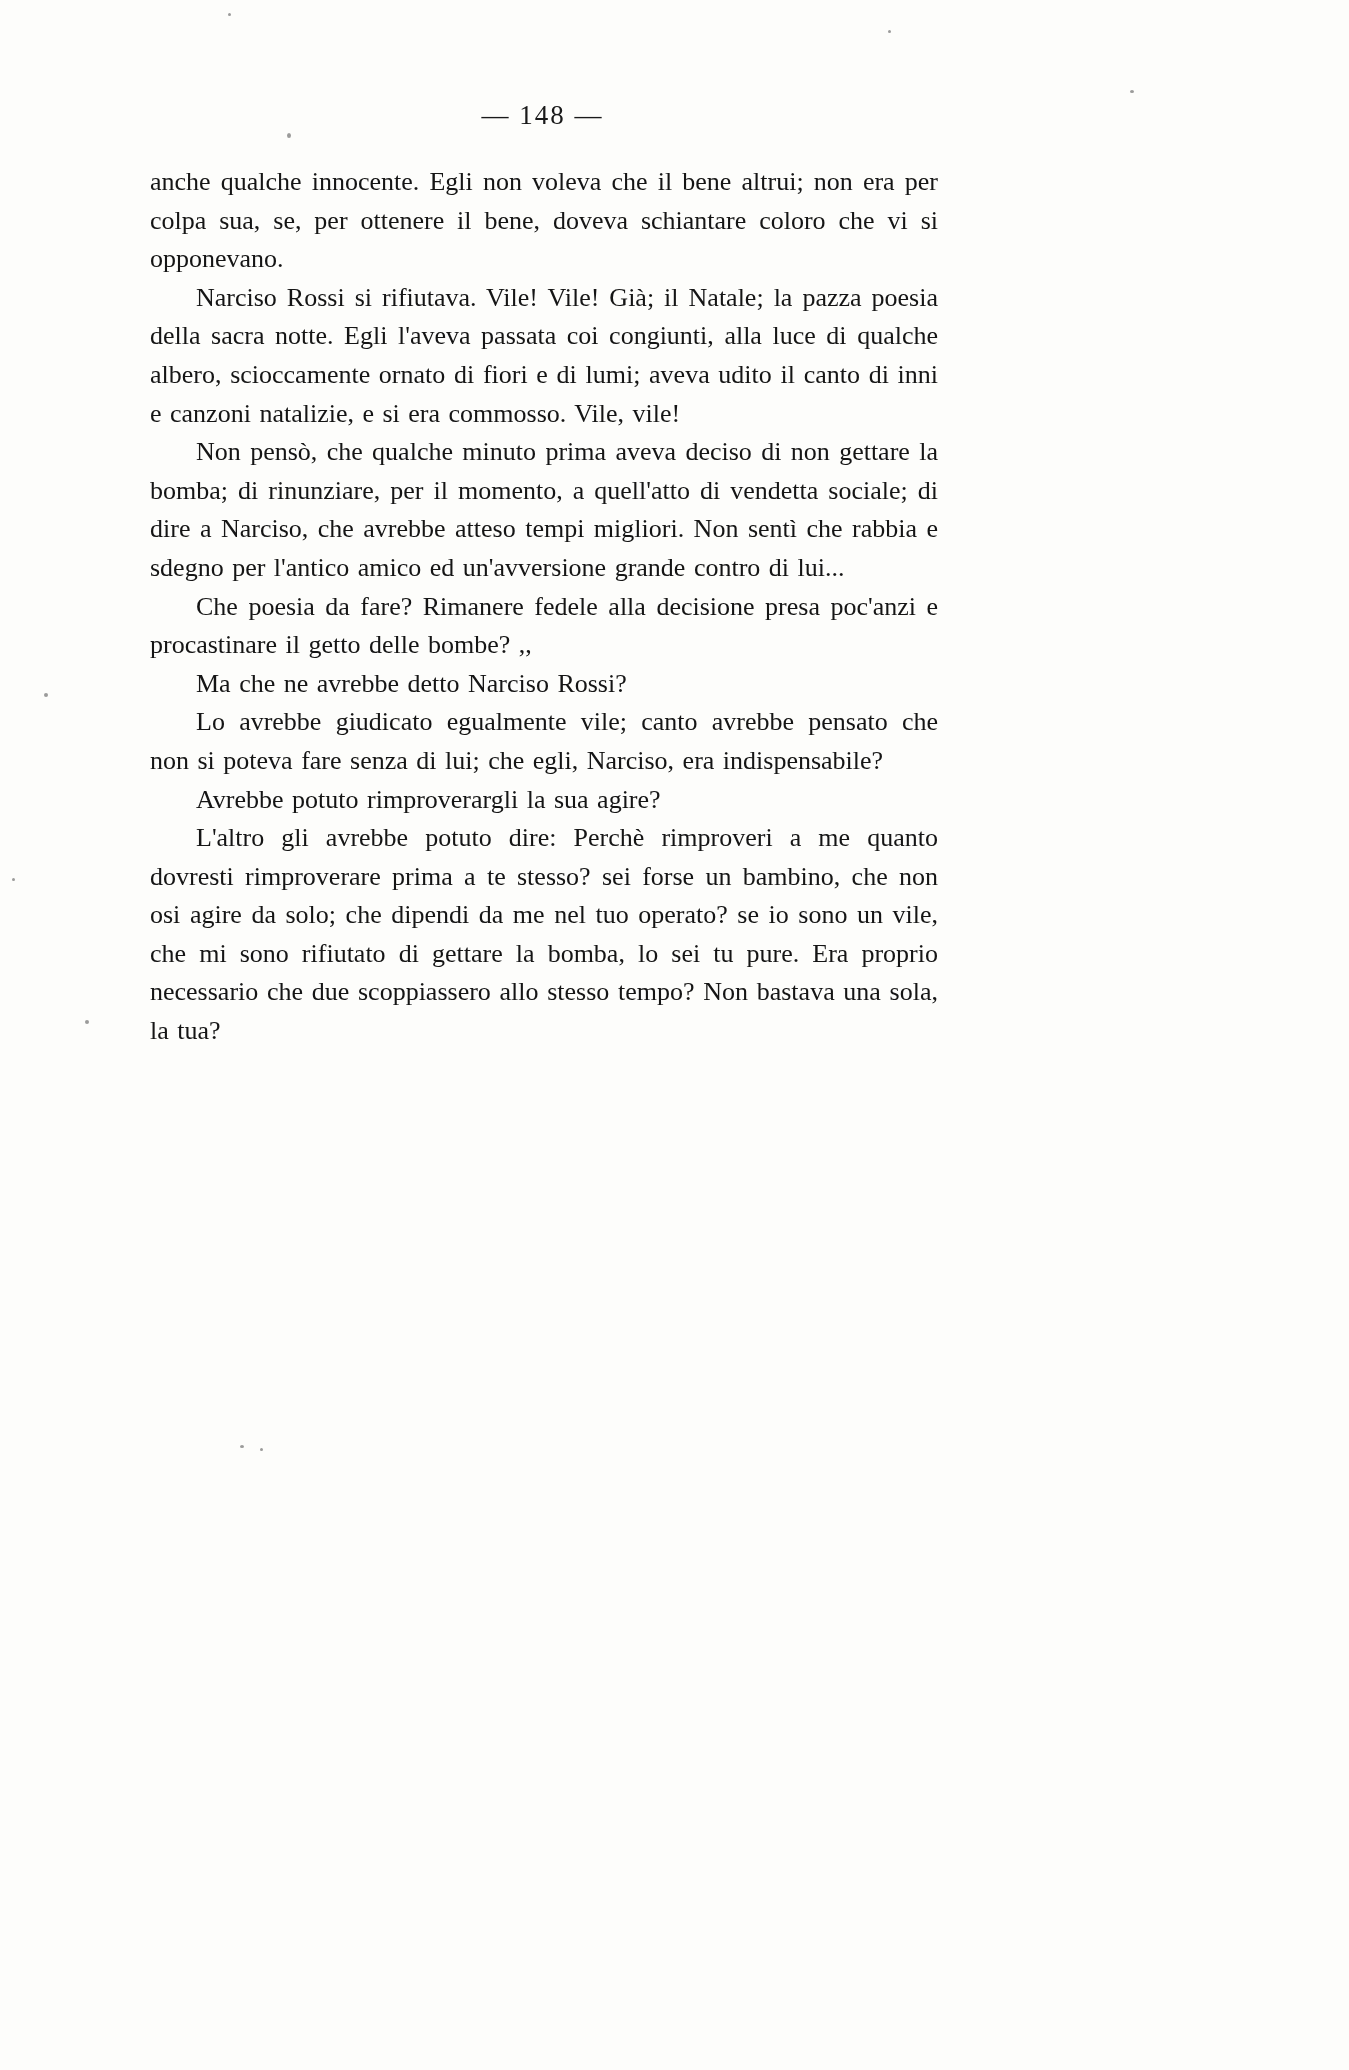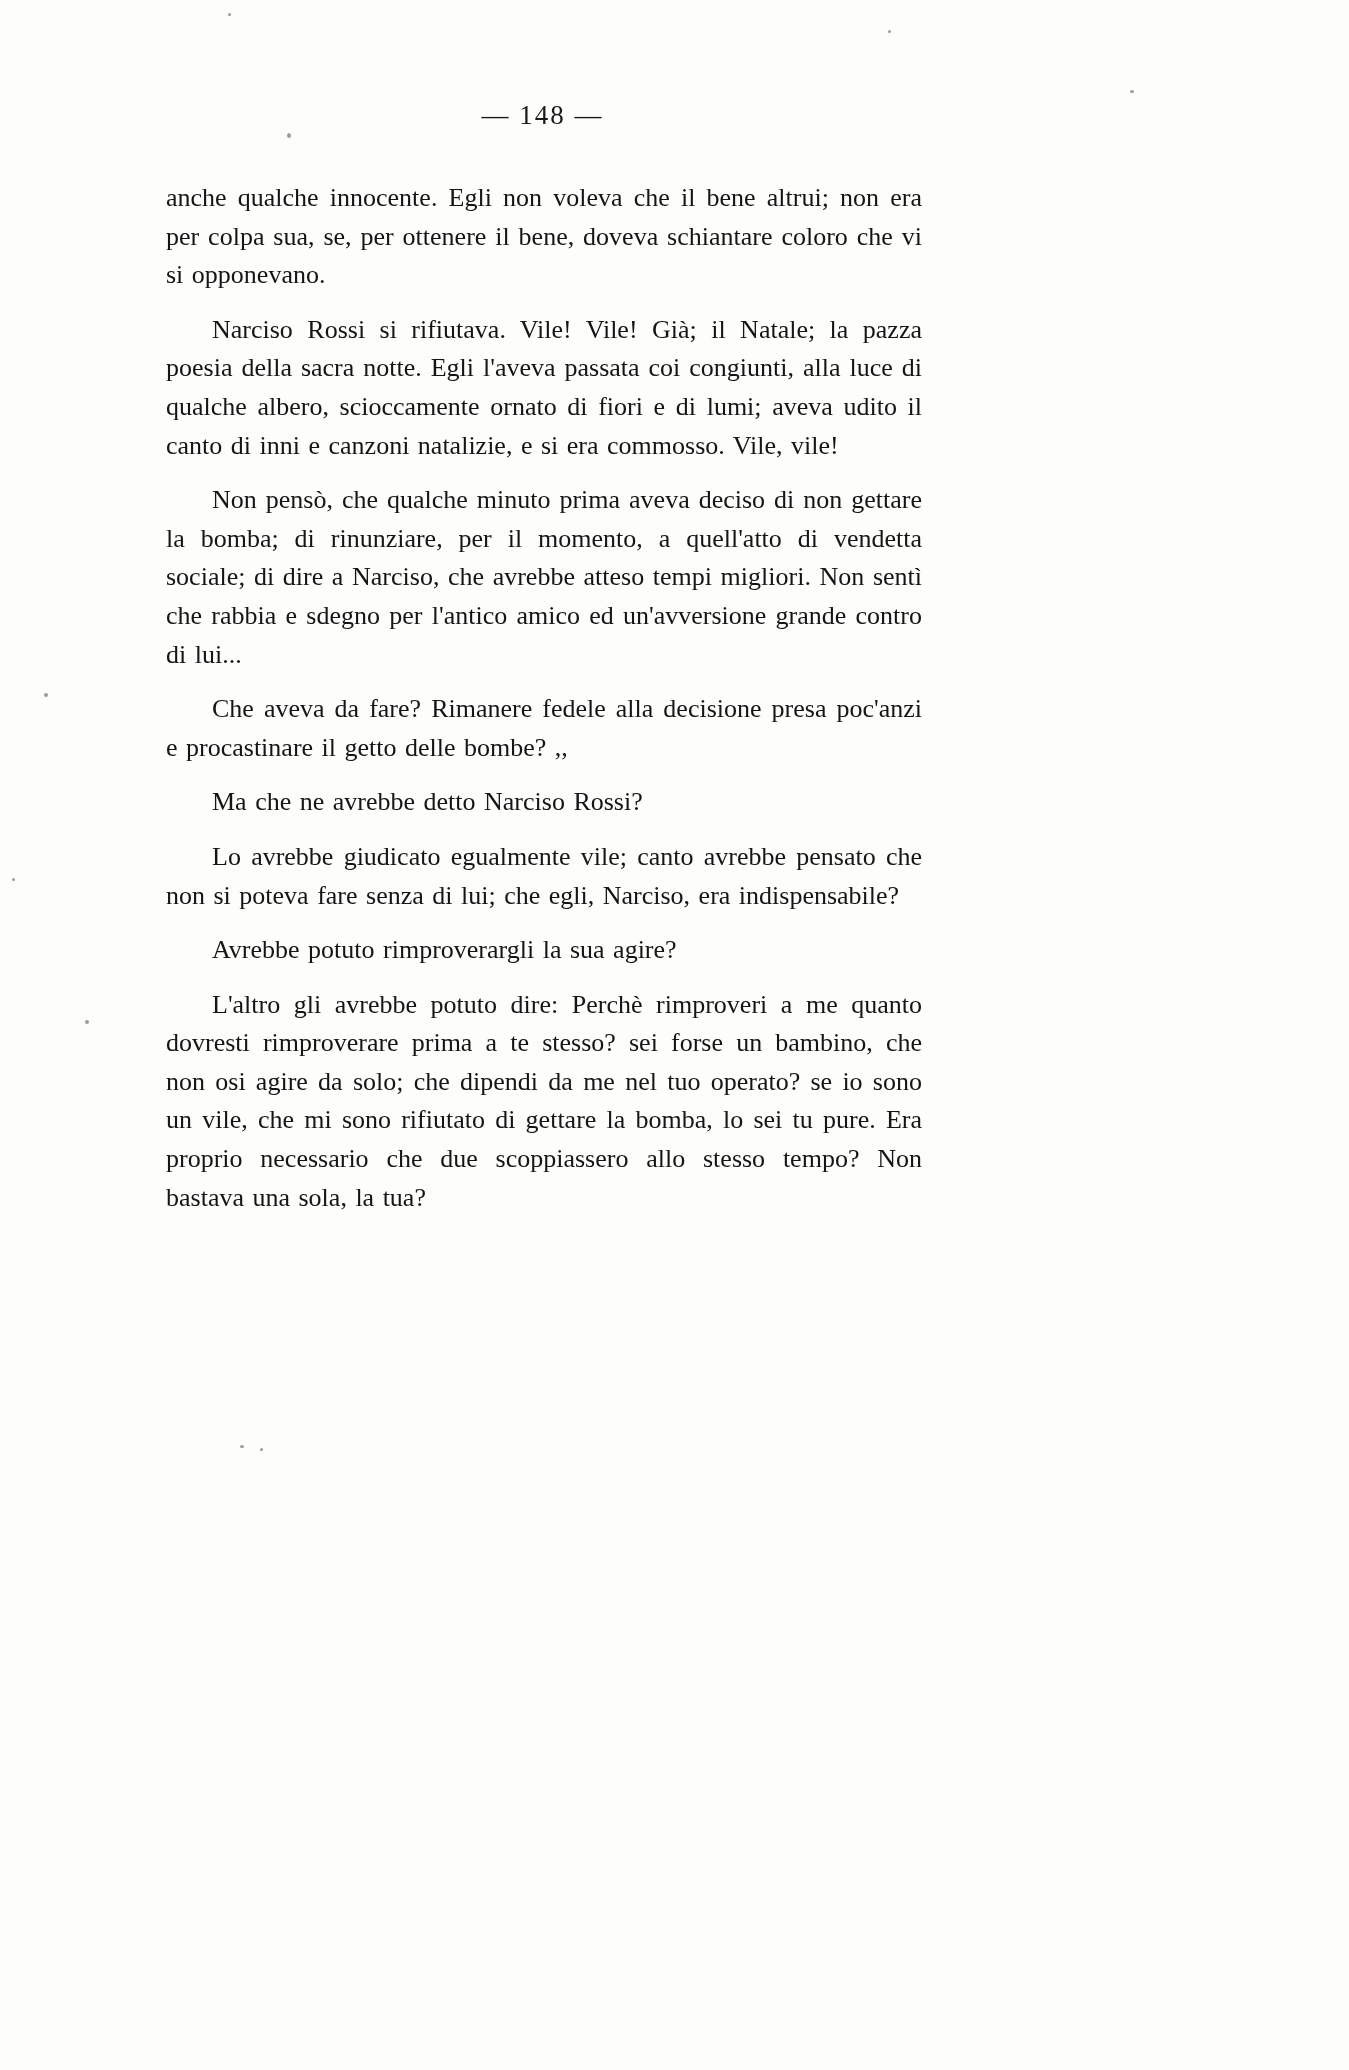--- a/index.html
+++ b/index.html
@@ -30,21 +30,21 @@
     position: absolute;
     top: 163px;
     left: 150px;
     width: 788px;
     font-size: 26px;
     line-height: 38.6px;
     text-align: justify;
     word-spacing: 2px;
   }
   .text-block p {
-    margin: 16px;
+    margin: 0;
     text-indent: 46px;
   }
   .text-block p.no-indent {
     text-indent: 0;
   }
   
   .speck {
     position: absolute;
     background: #4a4a4a;
     border-radius: 50%;
@@ -55,21 +55,21 @@
 <body>
 
 <div class="page">
 
   <div class="page-number">— 148 —</div>
 
   <div class="text-block">
     <p class="no-indent">anche qualche innocente. Egli non voleva che il bene altrui; non era per colpa sua, se, per ottenere il bene, doveva schiantare coloro che vi si opponevano.</p>
     <p>Narciso Rossi si rifiutava. Vile! Vile! Già; il Natale; la pazza poesia della sacra notte. Egli l'aveva passata coi congiunti, alla luce di qualche albero, scioccamente ornato di fiori e di lumi; aveva udito il canto di inni e canzoni natalizie, e si era commosso. Vile, vile!</p>
     <p>Non pensò, che qualche minuto prima aveva deciso di non gettare la bomba; di rinunziare, per il momento, a quell'atto di vendetta sociale; di dire a Narciso, che avrebbe atteso tempi migliori. Non sentì che rabbia e sdegno per l'antico amico ed un'avversione grande contro di lui...</p>
-    <p>Che aveva da fare? Rimanere fedele alla decisione presa poc'anzi e procastinare il getto delle bombe? ,,</p>
+    <p>Che poesia da fare? Rimanere fedele alla decisione presa poc'anzi e procastinare il getto delle bombe? ,,</p>
     <p>Ma che ne avrebbe detto Narciso Rossi?</p>
     <p>Lo avrebbe giudicato egualmente vile; canto avrebbe pensato che non si poteva fare senza di lui; che egli, Narciso, era indispensabile?</p>
     <p>Avrebbe potuto rimproverargli la sua agire?</p>
     <p>L'altro gli avrebbe potuto dire: Perchè rimproveri a me quanto dovresti rimproverare prima a te stesso? sei forse un bambino, che non osi agire da solo; che dipendi da me nel tuo operato? se io sono un vile, che mi sono rifiutato di gettare la bomba, lo sei tu pure. Era proprio necessario che due scoppiassero allo stesso tempo? Non bastava una sola, la tua?</p>
   </div>
 
   <span class="speck" style="left:228px; top:13px;  width:3px; height:3px;"></span>
   <span class="speck" style="left:888px; top:30px;  width:3px; height:3px;"></span>
   <span class="speck" style="left:1130px;top:90px;  width:4px; height:3px;"></span>
   <span class="speck" style="left:287px; top:133px; width:4px; height:5px;"></span>

